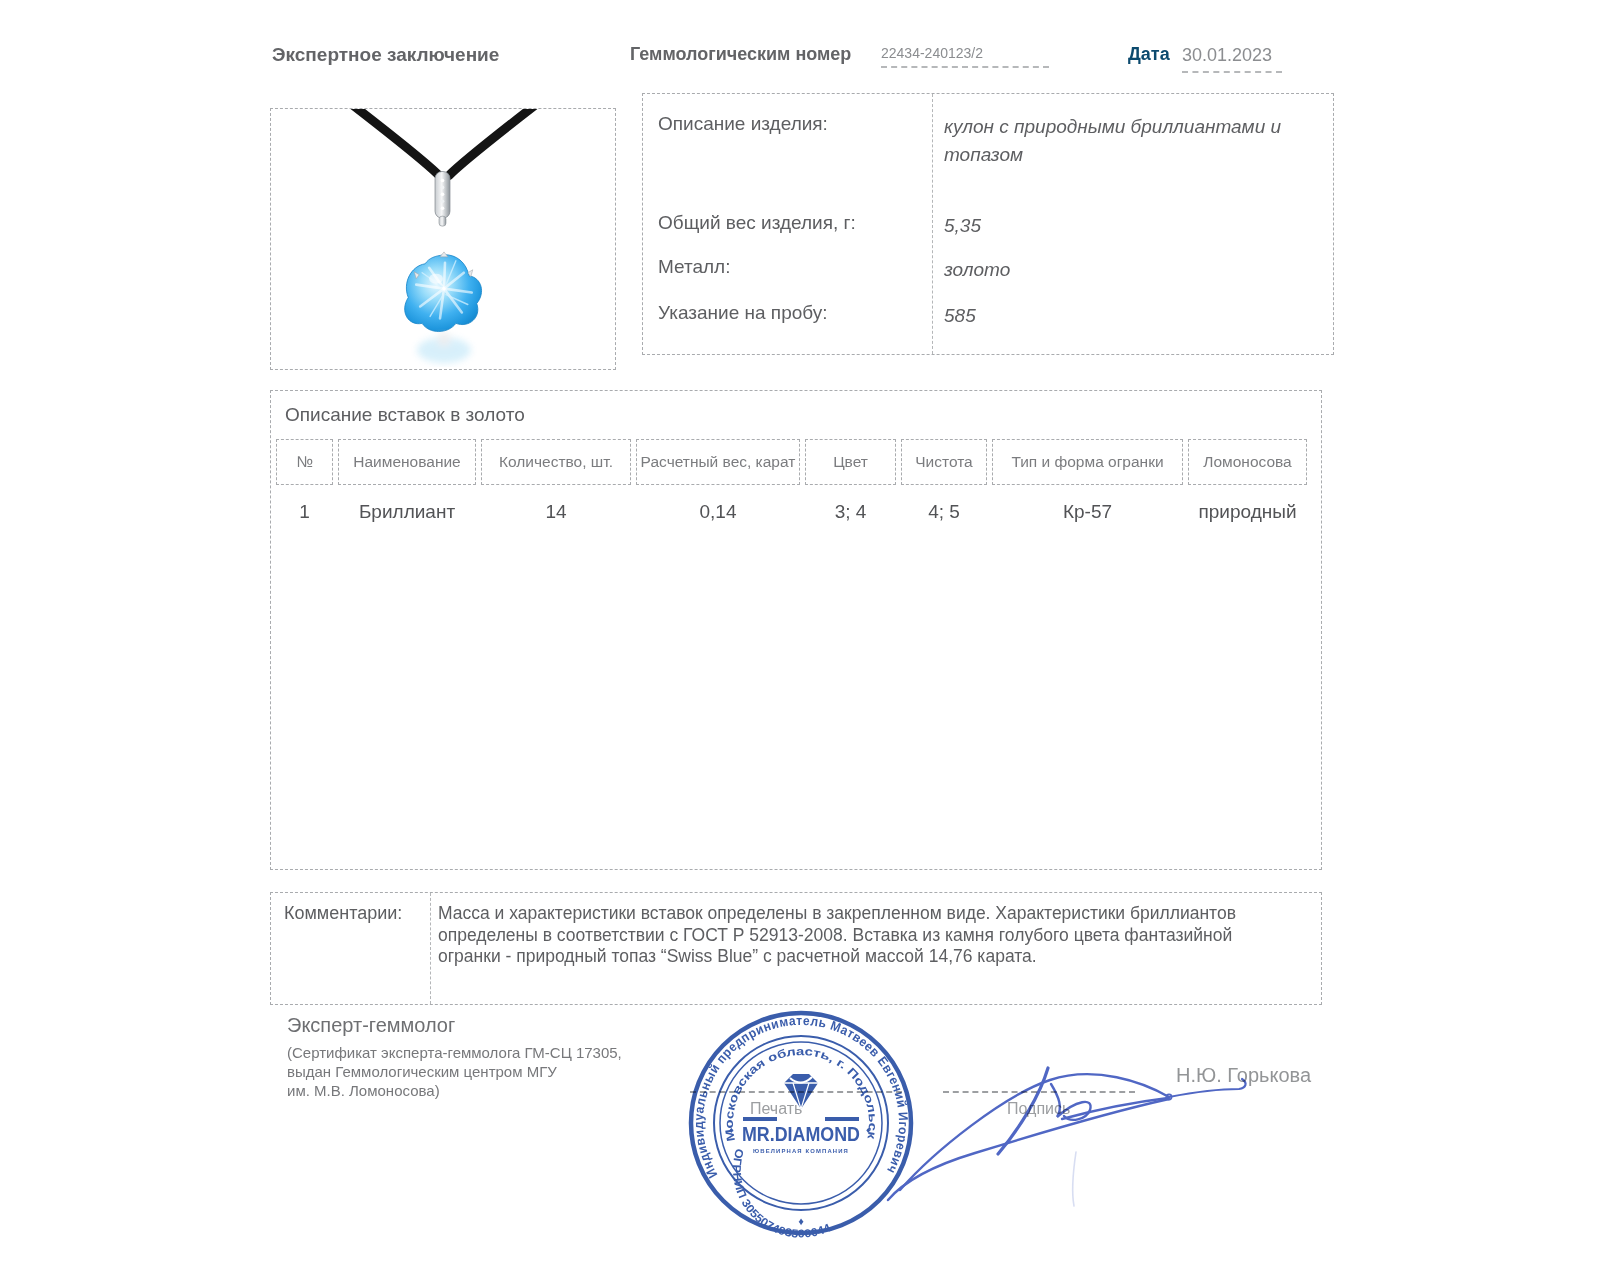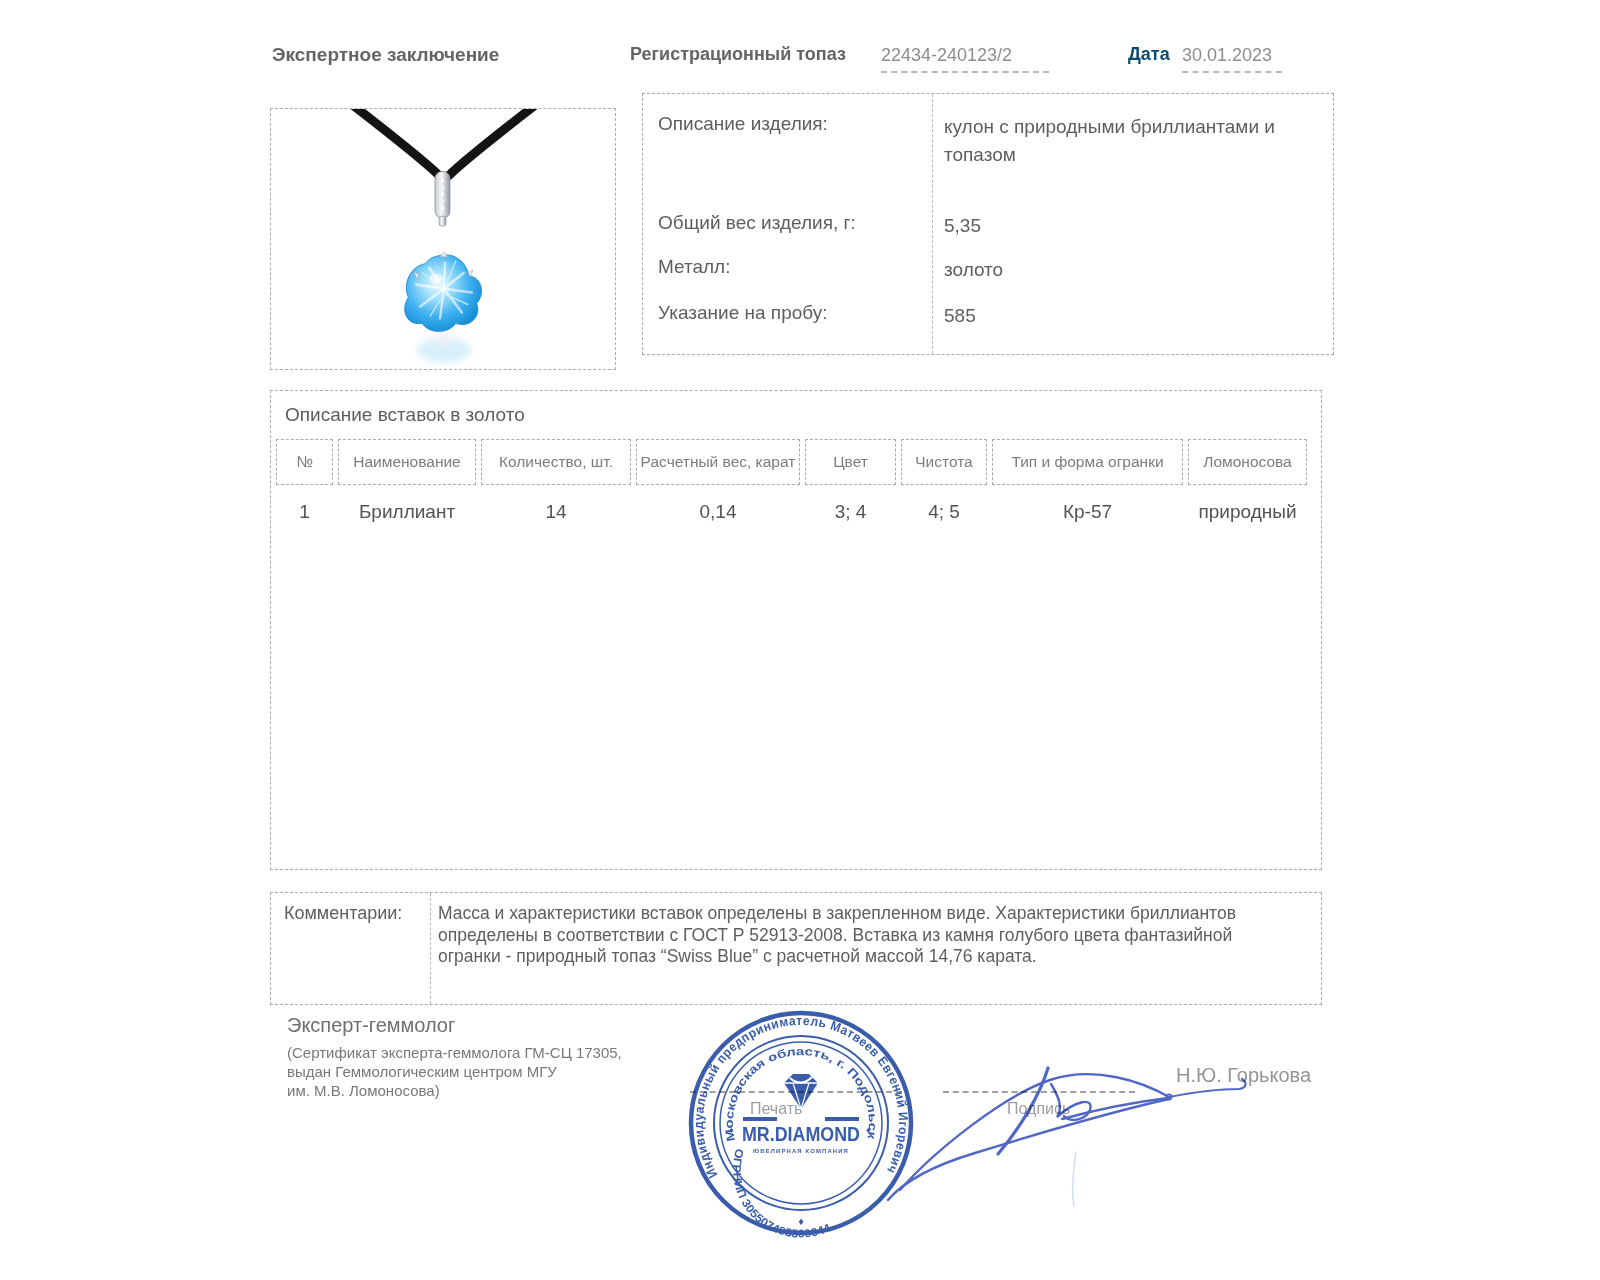--- a/index.html
+++ b/index.html
@@ -4,32 +4,32 @@
 <style>
   html,body{margin:0;padding:0;background:#ffffff;}
   .page{
     position:relative;width:1600px;height:1280px;background:#fff;
     font-family:"Liberation Sans", sans-serif;color:#5c5d60;overflow:hidden;
   }
   .abs{position:absolute;}
   
   .hdr-title{left:272px;top:44px;font-size:19px;font-weight:bold;color:#636467;}
   .hdr-reg-label{left:630px;top:44px;font-size:18px;font-weight:bold;color:#636467;}
-  .hdr-reg-value{left:881px;top:45px;font-size:18px;color:#8b8d90;min-width:168px;
+  .hdr-reg-value{left:881px;top:45px;font-size:14px;color:#8b8d90;min-width:168px;
     border-bottom:2px dashed #b6b8ba;padding-bottom:5px;}
   .hdr-date-label{left:1128px;top:44px;font-size:18px;font-weight:bold;color:#0c4a6e;}
   .hdr-date-value{left:1182px;top:45px;font-size:18px;color:#8b8d90;min-width:100px;
     border-bottom:2px dashed #b6b8ba;padding-bottom:5px;}
   
   .dashed-box{border:1.5px dashed #a9abae;background:#fff;box-sizing:border-box;}
   .photo-box{left:270px;top:108px;width:346px;height:262px;}
   .info-box{left:642px;top:93px;width:692px;height:262px;}
   .info-divider{left:289px;top:0;bottom:0;border-left:1.5px dashed #b4b6b8;}
   .info-label{left:15px;font-size:19px;color:#5d5e61;}
-  .info-value{left:301px;font-size:19px;color:#5d5e61;line-height:28px;}
+  .info-value{left:301px;font-size:19px;color:#5d5e61;line-height:28px;font-style:italic;}
   .iv-wrap{width:345px;}
   
   .inserts-box{left:270px;top:390px;width:1052px;height:480px;}
   .inserts-title{left:14px;top:13px;font-size:19px;color:#5d5e61;}
   .tbl-head{left:5px;top:48px;display:flex;}
   .tbl-head .cell{
     border:1.5px dashed #a9abae;height:46px;display:flex;align-items:center;justify-content:center;
     font-size:15.5px;color:#7b7c7f;box-sizing:border-box;margin-right:5px;background:#fff;
   }
   .tbl-row{left:5px;top:100px;display:flex;}
@@ -56,21 +56,21 @@
   .stamp-svg{left:681px;top:1003px;width:240px;height:240px;mix-blend-mode:multiply;opacity:.93;}
   .signature-svg{left:880px;top:1040px;width:470px;height:180px;mix-blend-mode:multiply;opacity:.9;}
   .photo-svg{width:100%;height:100%;display:block;}
 </style>
 </head>
 <body>
 
 <div class="page">
 
   <div class="abs hdr-title">Экспертное заключение</div>
-  <div class="abs hdr-reg-label">Регистрационный топаз</div>
+  <div class="abs hdr-reg-label">Геммологическим номер</div>
   <div class="abs hdr-reg-value">22434-240123/2</div>
   <div class="abs hdr-date-label">Дата</div>
   <div class="abs hdr-date-value">30.01.2023</div>
 
   <div class="abs dashed-box photo-box">
     <svg class="photo-svg" viewBox="0 0 346 262">
       <defs>
         <radialGradient id="stoneG" cx="42%" cy="38%" r="72%">
           <stop offset="0" stop-color="#eaf9ff"></stop>
           <stop offset="0.28" stop-color="#9addfa"></stop>

